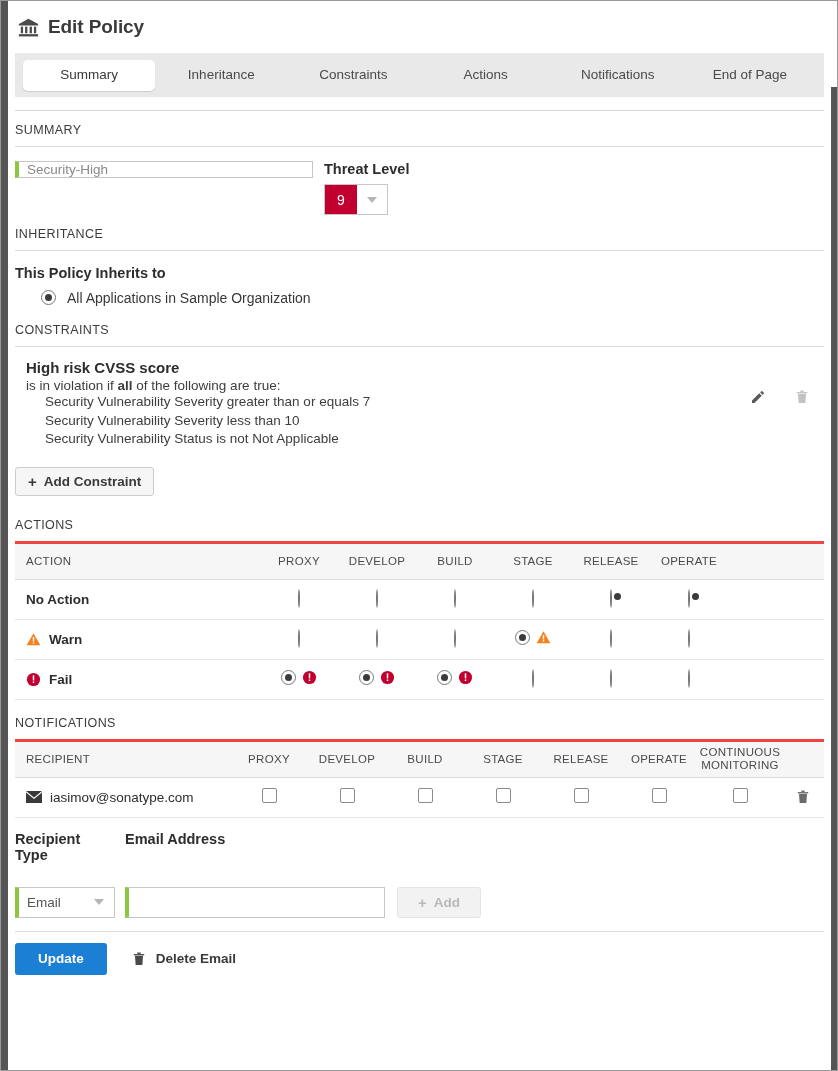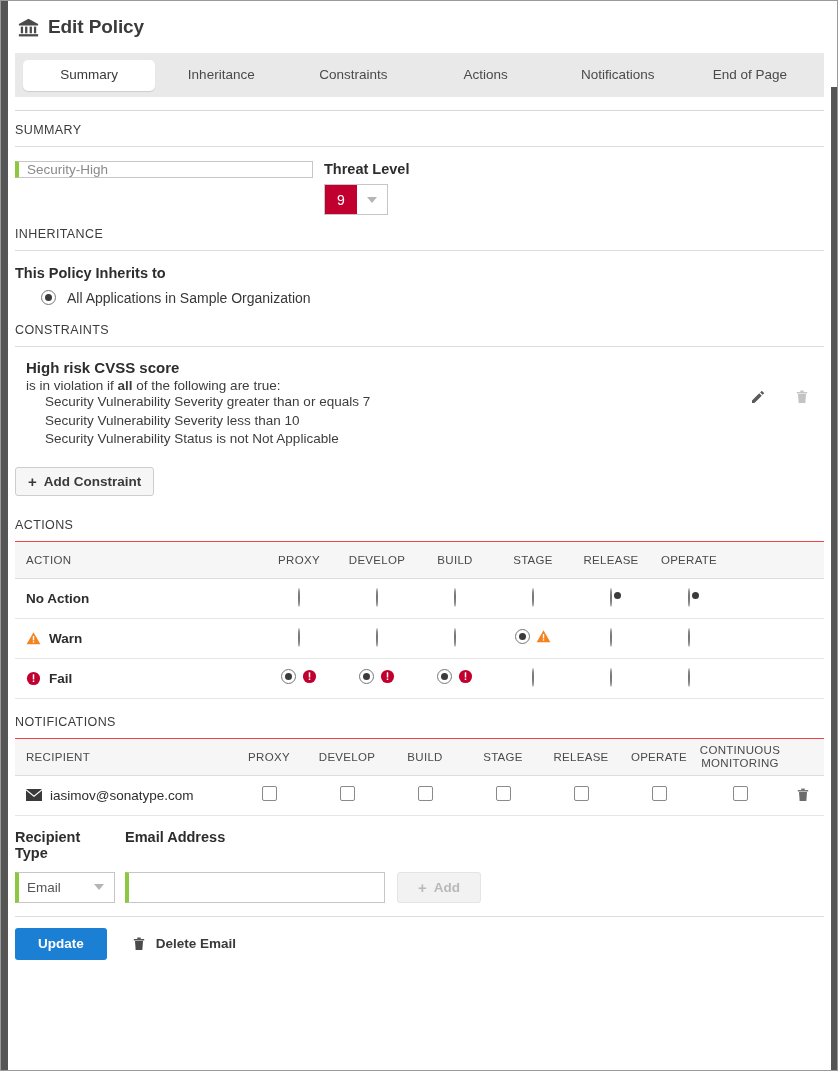--- a/index.html
+++ b/index.html
@@ -182,21 +182,21 @@
     font-size: 13.5px; font-weight: bold; color: #3a3a3a;
     cursor: pointer;
     margin: 4px 0 0 7px;
   }
   .plus { font-size: 15px; line-height: 1; font-weight: bold; }
 
   
   table.grid { width: 100%; border-collapse: collapse; }
   table.grid thead th {
     background: #f6f6f6;
-    border-top: 1px solid #ef4444;
+    border-top: 3px solid #ef4444;
     border-bottom: 1px solid #dddddd;
     font-size: 11.5px; font-weight: normal; color: #4a4a4a;
     letter-spacing: 0.3px;
     height: 37px;
     text-align: center;
     vertical-align: middle;
   }
   table.grid thead th.lead { text-align: left; padding-left: 11px; }
   table.grid tbody td {
     border-bottom: 1px solid #e6e6e6;
@@ -541,21 +541,21 @@
                   <rect x="9.4" y="2.3" width="5.2" height="2.1"></rect>
                 </svg>
               </span>
             </td>
           </tr>
         </tbody>
       </table>
     </div>
 
     <div style="display:flex;padding:13px 0 0 7px">
-      <div class="field-label recip-type" style="margin-bottom:4px">Recipient Type</div>
+      <div class="field-label recip-type" style="margin-bottom:17px">Recipient Type</div>
       <div class="field-label" style="margin-bottom:0;margin-left:10px">Email Address</div>
     </div>
 
     <div class="recip-row" style="padding-top:7px">
       <div class="recip-type">
         <div class="sel-box">
           <span class="sel-val">Email</span>
           <span class="sel-caret">
               <span class="caret"></span>
             </span>

